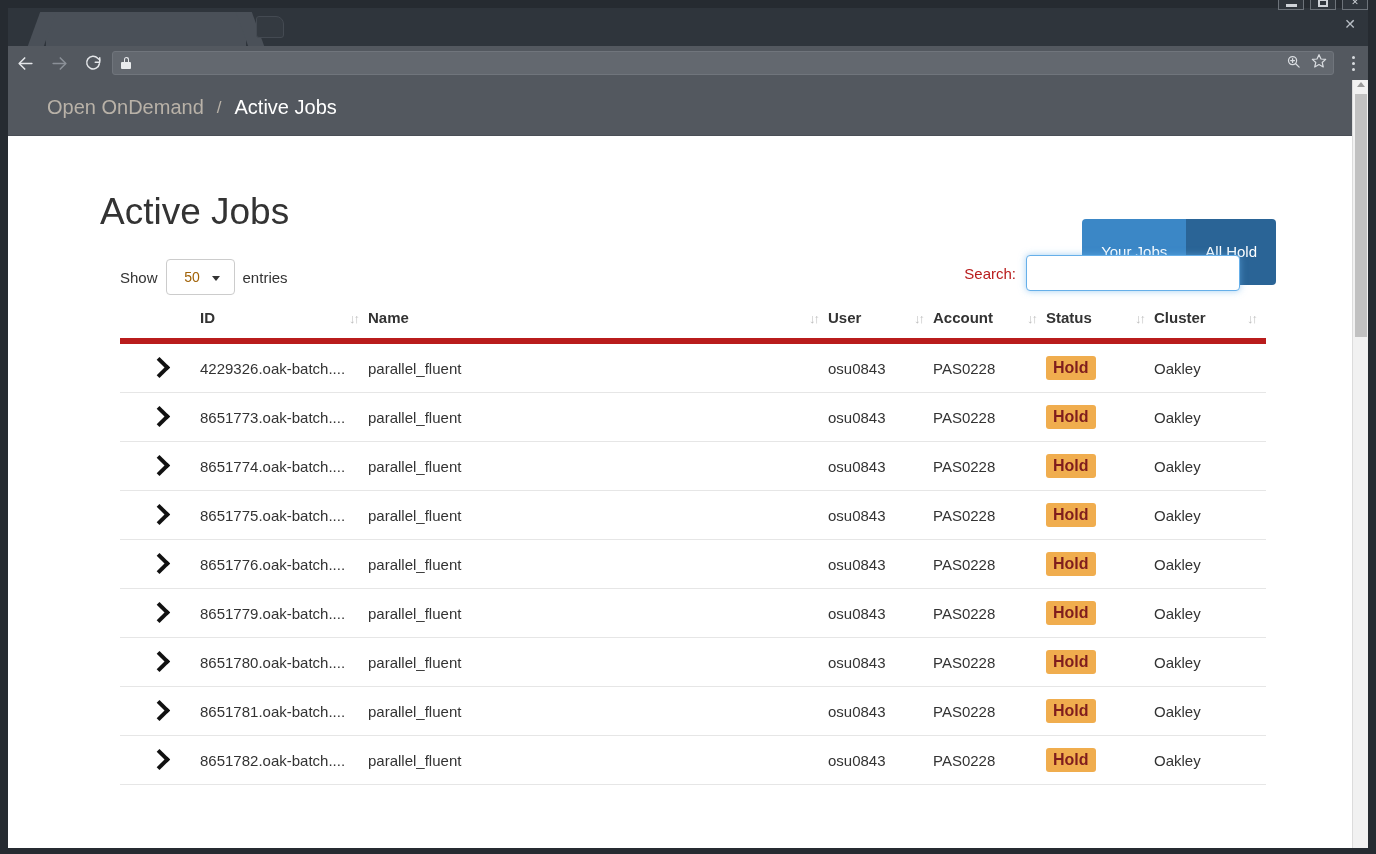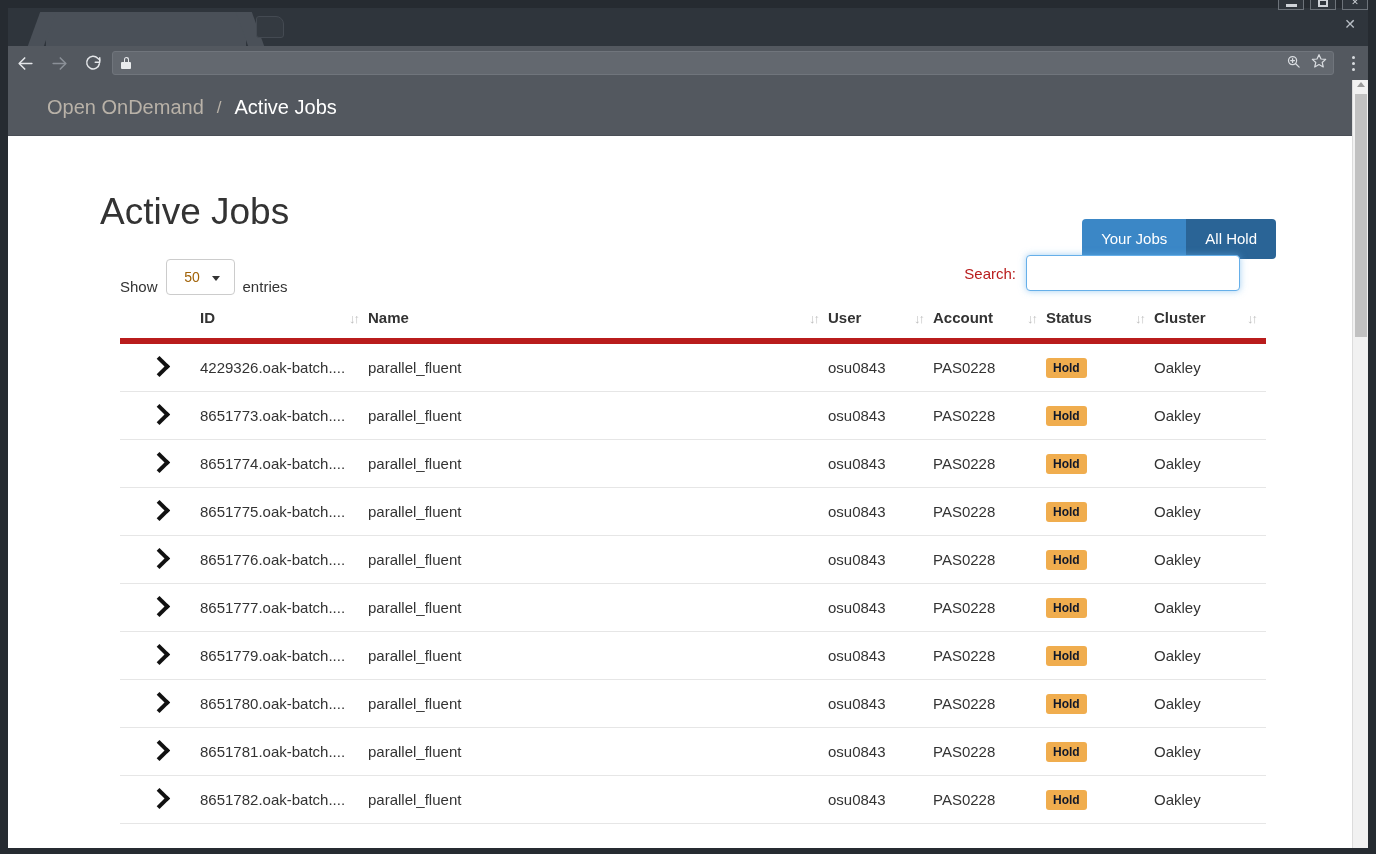--- a/index.html
+++ b/index.html
@@ -135,39 +135,39 @@
 
   .jobs-toggle {
     position: absolute; right: 92px; top: 28px;
     display: flex;
     border-radius: 4px; overflow: hidden;
   }
   .jobs-toggle button {
     font-family: inherit;
     font-size: 15px; color: #ffffff;
     border: none; cursor: pointer;
-    padding: 11px 19px;
+    padding: 24px 19px;
     line-height: 1.2;
   }
   .btn-your { background: #3b87c6; }
   .btn-all  { background: #2a6496; }
 
   h1.page-title {
     font-size: 37px; font-weight: 400; color: #333333;
     margin: 55px 0 0 68px; letter-spacing: 0px;
   }
 
   .table-controls {
     margin: 20px 0 0 0;
     height: 48px; position: relative;
   }
   .show-entries {
     position: absolute; left: 88px; top: 6px;
     font-size: 15px; color: #333;
-    display: flex; align-items: flex-end;
+    display: flex; align-items: center;
   }
   .select-box {
     margin: 0 8px;
     width: 69px; height: 36px;
     border: 1px solid #cccccc;
     border-radius: 4px;
     background: #ffffff;
     display: flex; align-items: center; justify-content: center;
     position: relative;
     cursor: pointer;
@@ -243,22 +243,22 @@
     content: ""; position: absolute; left: 2px; top: 3px;
     width: 11px; height: 11px;
     border-right: 4px solid #111;
     border-top: 4px solid #111;
     transform: rotate(45deg);
   }
 
   .badge-hold {
     display: inline-block;
     background: #f0ad4e;
-    color: #0f172a;
-    font-size: 12px; font-weight: bold;
+    color: #7f1d1d;
+    font-size: 16px; font-weight: bold;
     padding: 4px 7px 4px 7px;
     border-radius: 3px;
     line-height: 1;
   }
 
   
   .pg-scrollbar {
     position: absolute; top: 80px; right: 8px; bottom: 6px;
     width: 16px;
     background: #f1f1f1;
@@ -467,29 +467,20 @@
               <td><span class="chev"></span></td>
               <td>8651776.oak-batch....</td>
               <td>parallel_fluent</td>
               <td>osu0843</td>
               <td>PAS0228</td>
               <td><span class="badge-hold">Hold</span></td>
               <td>Oakley</td>
             </tr>
             <tr>
               <td><span class="chev"></span></td>
-              <td>8651777.oak-batch....</td>
-              <td>parallel_fluent</td>
-              <td>osu0843</td>
-              <td>PAS0228</td>
-              <td><span class="badge-hold">Hold</span></td>
-              <td>Oakley</td>
-            </tr>
-            <tr>
-              <td><span class="chev"></span></td>
               <td>8651779.oak-batch....</td>
               <td>parallel_fluent</td>
               <td>osu0843</td>
               <td>PAS0228</td>
               <td><span class="badge-hold">Hold</span></td>
               <td>Oakley</td>
             </tr>
             <tr>
               <td><span class="chev"></span></td>
               <td>8651780.oak-batch....</td>

